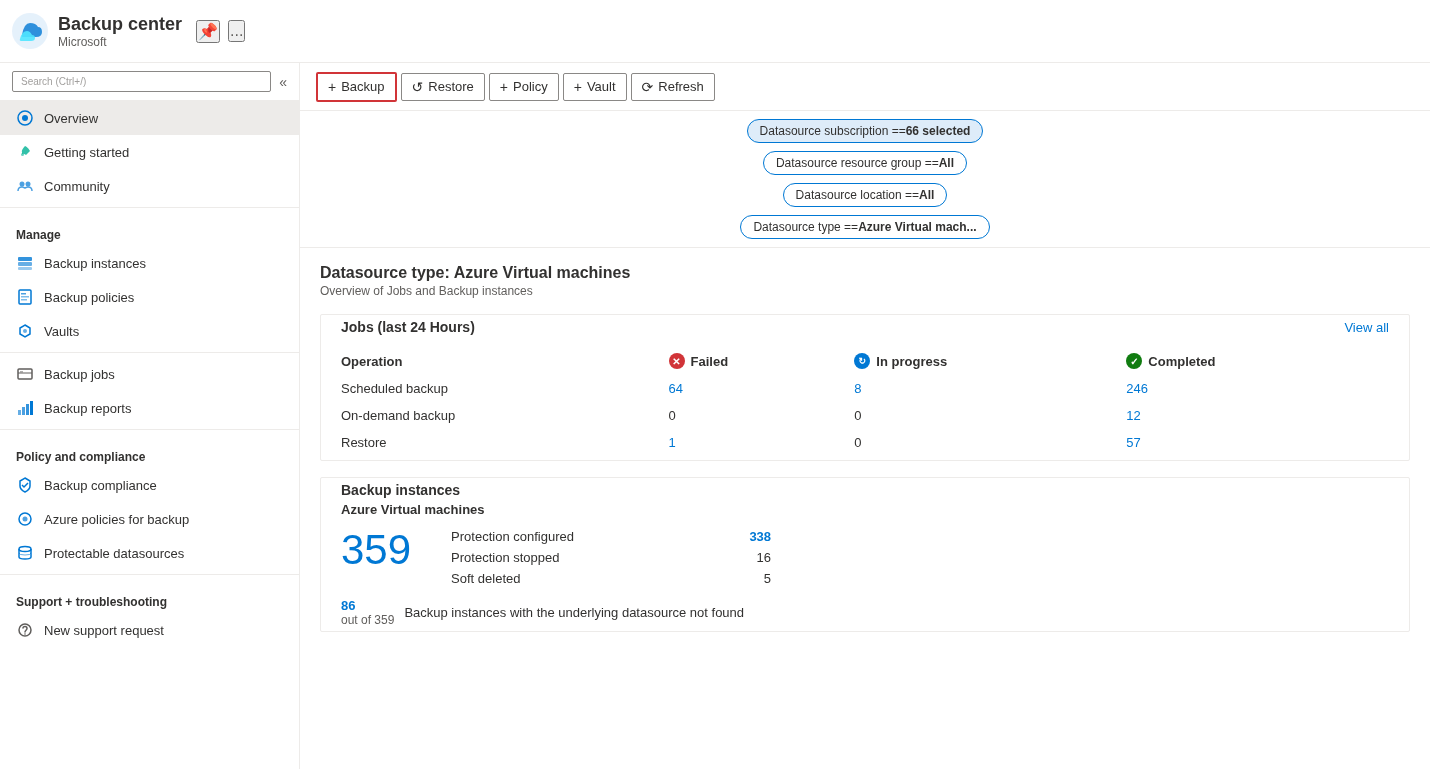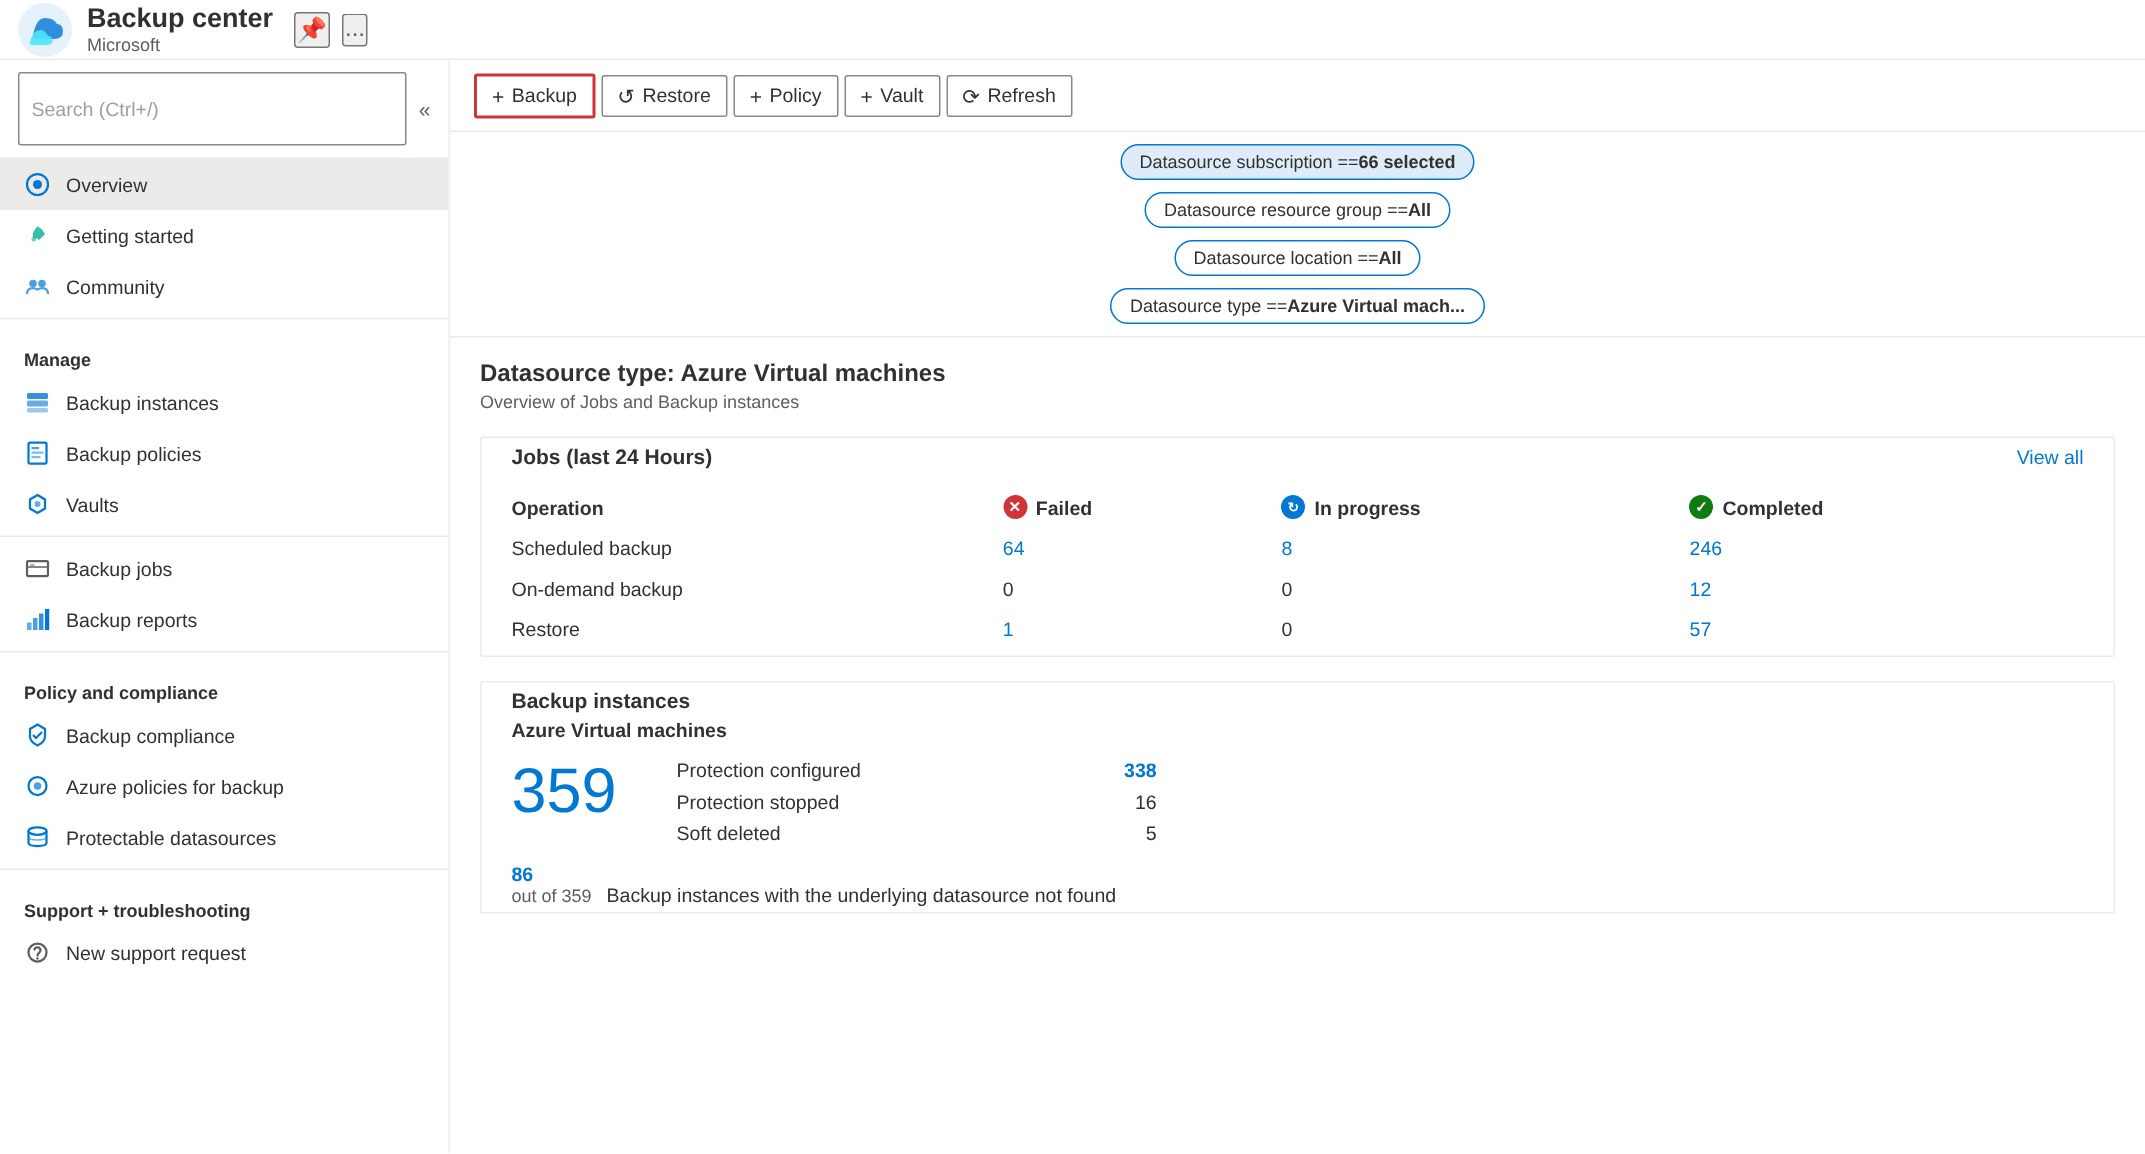--- a/index.html
+++ b/index.html
@@ -1,33 +1,33 @@
 <!DOCTYPE html>
 <html><head>
   <meta charset="utf-8">
   <style>
     * { box-sizing: border-box; margin: 0; padding: 0; }
     body { font-family: 'Segoe UI', Arial, sans-serif; font-size: 13px; color: #323130; background: #fff; display: flex; flex-direction: column; height: 769px; width: 1430px; overflow: hidden; }
 
     
-    .header { display: flex; align-items: center; padding: 8px 12px; border-bottom: 1px solid #edebe9; background: #fff; height: 40px; }
+    .header { display: flex; align-items: center; padding: 8px 12px; border-bottom: 1px solid #edebe9; background: #fff; height: 63px; }
     .header-icon { width: 36px; height: 36px; margin-right: 10px; }
     .header-title { display: flex; flex-direction: column; }
     .header-title-main { font-size: 18px; font-weight: 600; color: #323130; }
     .header-title-sub { font-size: 12px; color: #605e5c; }
     .header-pin { margin-left: 14px; font-size: 16px; color: #605e5c; cursor: pointer; }
     .header-ellipsis { margin-left: 8px; font-size: 16px; color: #605e5c; cursor: pointer; }
 
     
     .layout { display: flex; flex: 1; overflow: hidden; }
 
     
     .sidebar { width: 300px; min-width: 300px; border-right: 1px solid #edebe9; background: #fff; overflow-y: auto; display: flex; flex-direction: column; }
     .search-box { display: flex; align-items: center; padding: 8px 12px; border-bottom: 1px solid #edebe9; }
-    .search-input { flex: 1; border: 1px solid #8a8886; border-radius: 2px; padding: 16px 8px; font-size: 13px; color: #323130; }
+    .search-input { flex: 1; border: 1px solid #8a8886; border-radius: 2px; padding: 4px 8px; font-size: 10px; color: #323130; }
     .search-input::placeholder { color: #a19f9d; }
     .collapse-btn { margin-left: 8px; background: none; border: none; cursor: pointer; font-size: 14px; color: #605e5c; }
 
     .nav-item { display: flex; align-items: center; padding: 8px 16px; cursor: pointer; font-size: 13px; color: #323130; }
     .nav-item.active { background: #edebe9; font-weight: 500; }
     .nav-item-icon { width: 18px; height: 18px; margin-right: 10px; display: flex; align-items: center; justify-content: center; flex-shrink: 0; }
 
     .nav-section-label { padding: 16px 16px 4px 16px; font-size: 12px; font-weight: 600; color: #323130; text-transform: none; }
     .nav-divider { border: none; border-top: 1px solid #edebe9; margin: 4px 0; }
 
@@ -72,21 +72,21 @@
     
     .instances-card .instances-title { font-size: 14px; font-weight: 600; margin-bottom: 4px; }
     .instances-card .vm-title { font-size: 13px; font-weight: 600; margin-bottom: 12px; color: #323130; }
     .instances-content { display: flex; align-items: flex-start; gap: 40px; }
     .instances-number { font-size: 42px; font-weight: 300; color: #0078d4; line-height: 1; }
     .instances-details { display: flex; flex-direction: column; gap: 6px; flex: 1; }
     .detail-row { display: flex; align-items: flex-start; justify-content: space-between; gap: 20px; font-size: 13px; max-width: 320px; }
     .detail-label { color: #323130; }
     .detail-value { color: #0078d4; font-weight: 600; cursor: pointer; }
     .detail-value.black { color: #323130; font-weight: 400; }
-    .instances-footer { margin-top: 12px; display: flex; align-items: flex-end; gap: 10px; }
+    .instances-footer { margin-top: 12px; display: flex; align-items: center; gap: 10px; }
     .footer-link { color: #0078d4; font-size: 13px; font-weight: 600; cursor: pointer; white-space: nowrap; }
     .footer-link-sub { font-size: 12px; color: #605e5c; }
     .footer-desc { font-size: 13px; color: #323130; }
 
     
     svg { display: block; }
 
     
     ::-webkit-scrollbar { width: 6px; height: 6px; }
     ::-webkit-scrollbar-track { background: #f1f1f1; }

